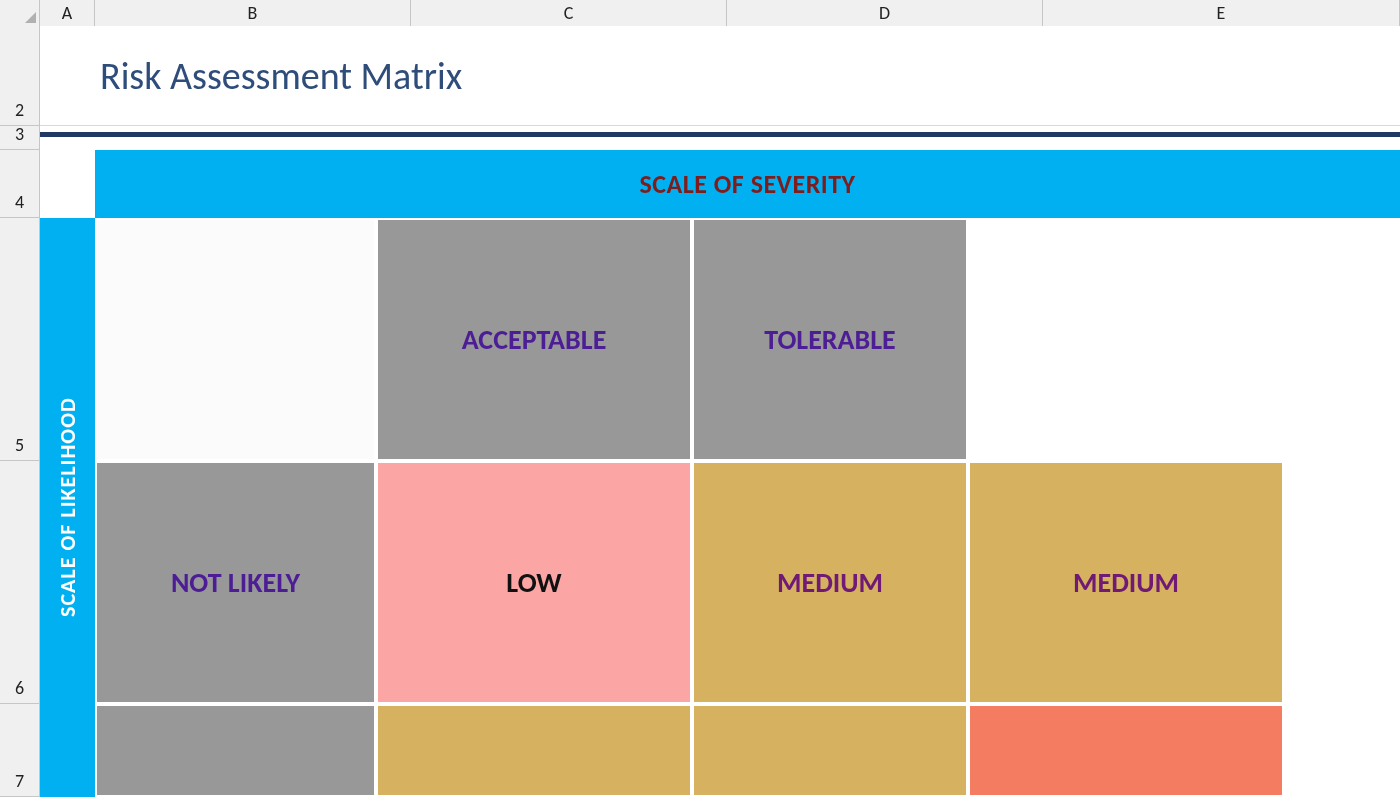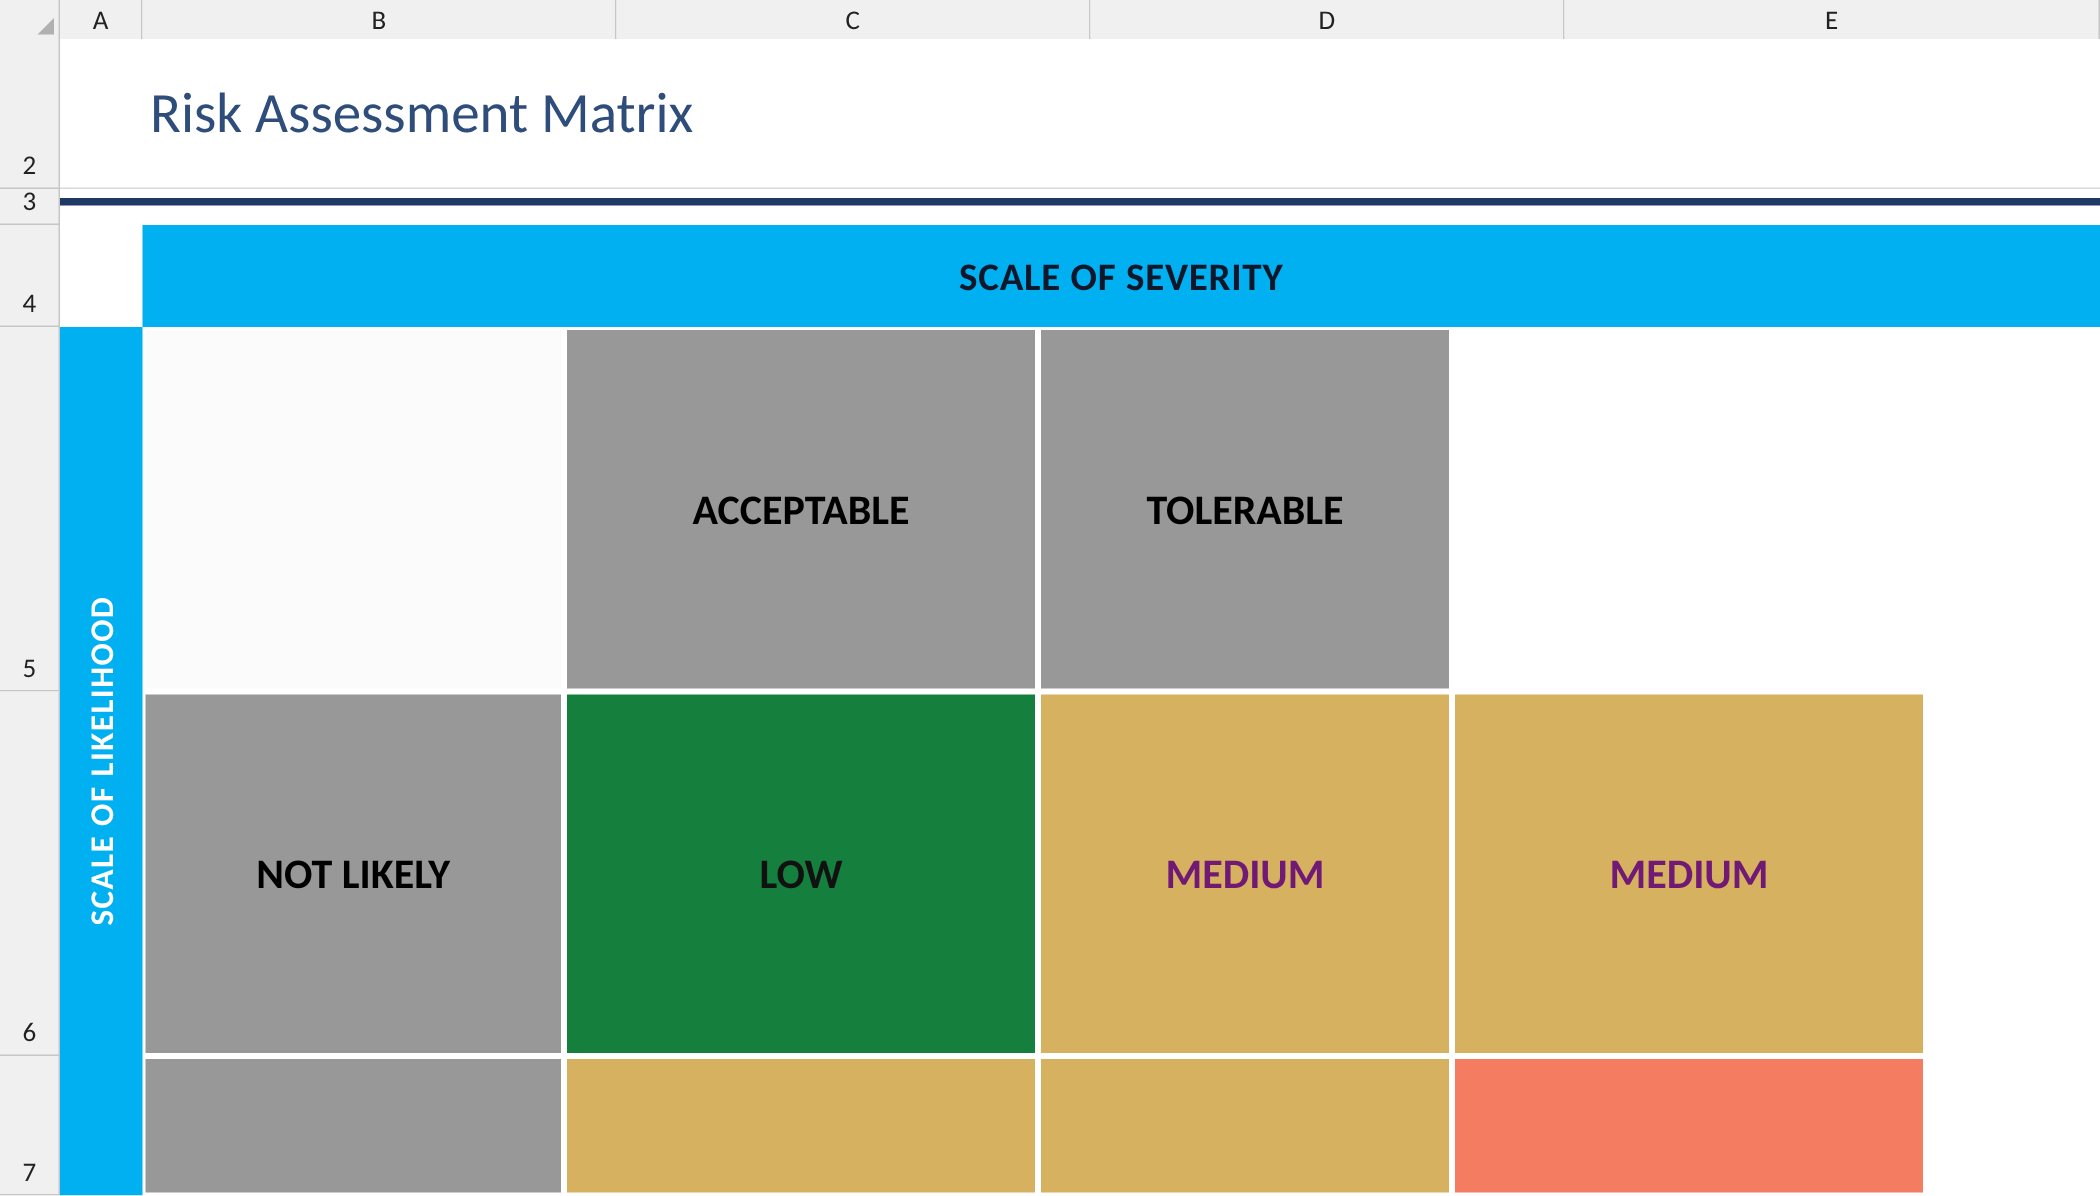--- a/index.html
+++ b/index.html
@@ -53,21 +53,21 @@
   
   .rule-row { height: 24px; position: relative; }
   .rule-row .hr {
     position: absolute; left: 0; right: 0; top: 6px; height: 5px; background: #1f3864;
   }
 
   
   .row4 { display: flex; height: 68px; }
   .row4 .colA { width: 55px; }
   .row4 .severity-header {
-    width: 1305px; background: #00b0f0; color: #0f172a; font-weight: 700; font-size: 26px;
+    width: 1305px; background: #00b0f0; color: #7f1d1d; font-weight: 700; font-size: 26px;
     display: flex; align-items: center; justify-content: center;
     letter-spacing: 0.5px;
   }
 
   
   .body-row { display: flex; }
   .body-row.r5, .body-row.r6 { height: 243px; }
   .body-row.r7 { height: 93px; }
 
   .likelihood-band {
@@ -85,29 +85,29 @@
   }
   .cell.colB { width: 277px; }
   .cell.colC { width: 312px; }
   .cell.colD { width: 272px; }
   .cell.colE { width: 312px; }
 
   .body-row .spacerA { width: 55px; flex: 0 0 55px; }
 
   .c-empty { background: #fbfbfb; }
   .c-gray  { background: #989898; }
-  .c-green { background: #15803d; color: #111; }
+  .c-green { background: #fca5a5; color: #111; }
   .c-tan   { background: #d6b160; color: #701a75; }
   .c-salmon{ background: #f47c61; color: #111; }
 
   .r5 .cell { height: 239px; }
   .r6 .cell { height: 239px; }
   .r7 .cell { height: 89px; }
 
-  .cell.header-gray { color: #000000; font-size: 28px; }
+  .cell.header-gray { color: #4c1d95; font-size: 28px; }
   .cell .multi { line-height: 1.15; }
 </style>
 </head>
 <body>
 
 <div class="sheet">
 
   <div class="col-headers">
     <div class="corner"></div>
     <div class="col-header col-A">A</div>

